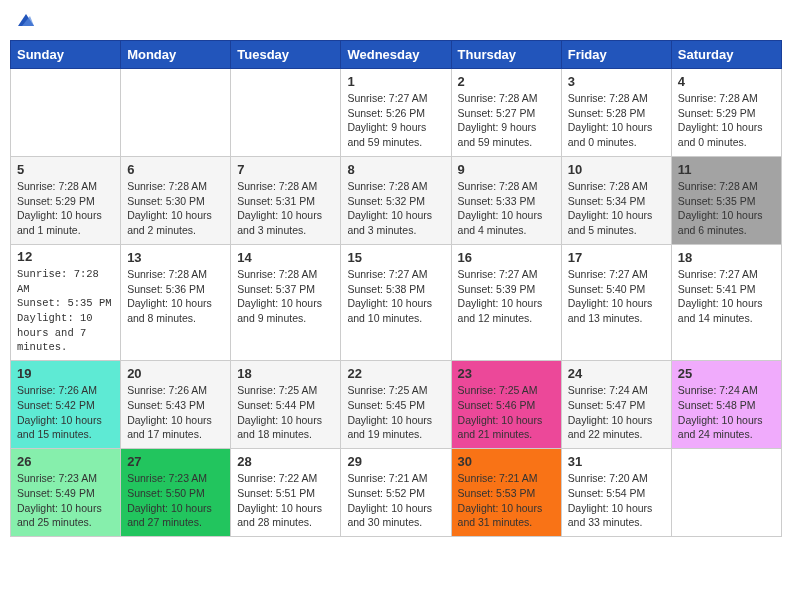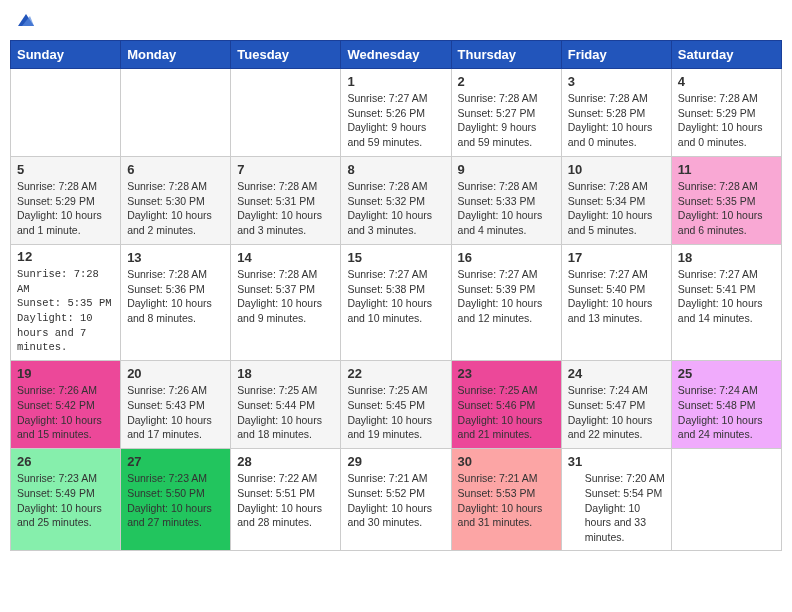--- a/index.html
+++ b/index.html
@@ -194,21 +194,21 @@
           <div class="day-info" style="white-space: pre-line;">Sunrise: 7:28 AM
 Sunset: 5:33 PM
 Daylight: 10 hours and 4 minutes.</div>
         </td>
         <td style="background: rgb(245, 245, 245);">
           <span class="day-number">10</span>
           <div class="day-info" style="white-space: pre-line;">Sunrise: 7:28 AM
 Sunset: 5:34 PM
 Daylight: 10 hours and 5 minutes.</div>
         </td>
-        <td style="background: #f9a8d4; margin-left: 28px;">
+        <td style="background: #a3a3a3; margin-left: 28px;">
           <span class="day-number">11</span>
           <div class="day-info" style="white-space: pre-line;">Sunrise: 7:28 AM
 Sunset: 5:35 PM
 Daylight: 10 hours and 6 minutes.</div>
         </td>
       </tr>
       <tr>
         <td style="background: rgb(255, 255, 255); font-family: Liberation Mono, monospace;">
           <span class="day-number">12</span>
           <div class="day-info" style="white-space: pre-line;">Sunrise: 7:28 AM
@@ -246,21 +246,21 @@
 Daylight: 10 hours and 13 minutes.</div>
         </td>
         <td style="background: rgb(255, 255, 255);">
           <span class="day-number">18</span>
           <div class="day-info" style="white-space: pre-line;">Sunrise: 7:27 AM
 Sunset: 5:41 PM
 Daylight: 10 hours and 14 minutes.</div>
         </td>
       </tr>
       <tr>
-        <td style="background: #ec4899;">
+        <td style="background: #5eead4;">
           <span class="day-number">19</span>
           <div class="day-info" style="white-space: pre-line;">Sunrise: 7:26 AM
 Sunset: 5:42 PM
 Daylight: 10 hours and 15 minutes.</div>
         </td>
         <td style="background: rgb(245, 245, 245);">
           <span class="day-number">20</span>
           <div class="day-info" style="white-space: pre-line;">Sunrise: 7:26 AM
 Sunset: 5:43 PM
 Daylight: 10 hours and 17 minutes.</div>
@@ -314,28 +314,28 @@
           <div class="day-info" style="white-space: pre-line;">Sunrise: 7:22 AM
 Sunset: 5:51 PM
 Daylight: 10 hours and 28 minutes.</div>
         </td>
         <td style="background: rgb(255, 255, 255);">
           <span class="day-number">29</span>
           <div class="day-info" style="white-space: pre-line;">Sunrise: 7:21 AM
 Sunset: 5:52 PM
 Daylight: 10 hours and 30 minutes.</div>
         </td>
-        <td style="background: #fca5a5;">
+        <td style="background: #f97316;">
           <span class="day-number">30</span>
           <div class="day-info" style="white-space: pre-line;">Sunrise: 7:21 AM
 Sunset: 5:53 PM
 Daylight: 10 hours and 31 minutes.</div>
         </td>
         <td style="background: rgb(255, 255, 255);">
           <span class="day-number">31</span>
-          <div class="day-info" style="white-space: pre-line; margin-left: 17px;">Sunrise: 7:20 AM
+          <div class="day-info" style="white-space: pre-line;">Sunrise: 7:20 AM
 Sunset: 5:54 PM
 Daylight: 10 hours and 33 minutes.</div>
         </td>
         <td class="empty-cell"></td>
       </tr>
     </tbody>
 </table>
 
 </body></html>

